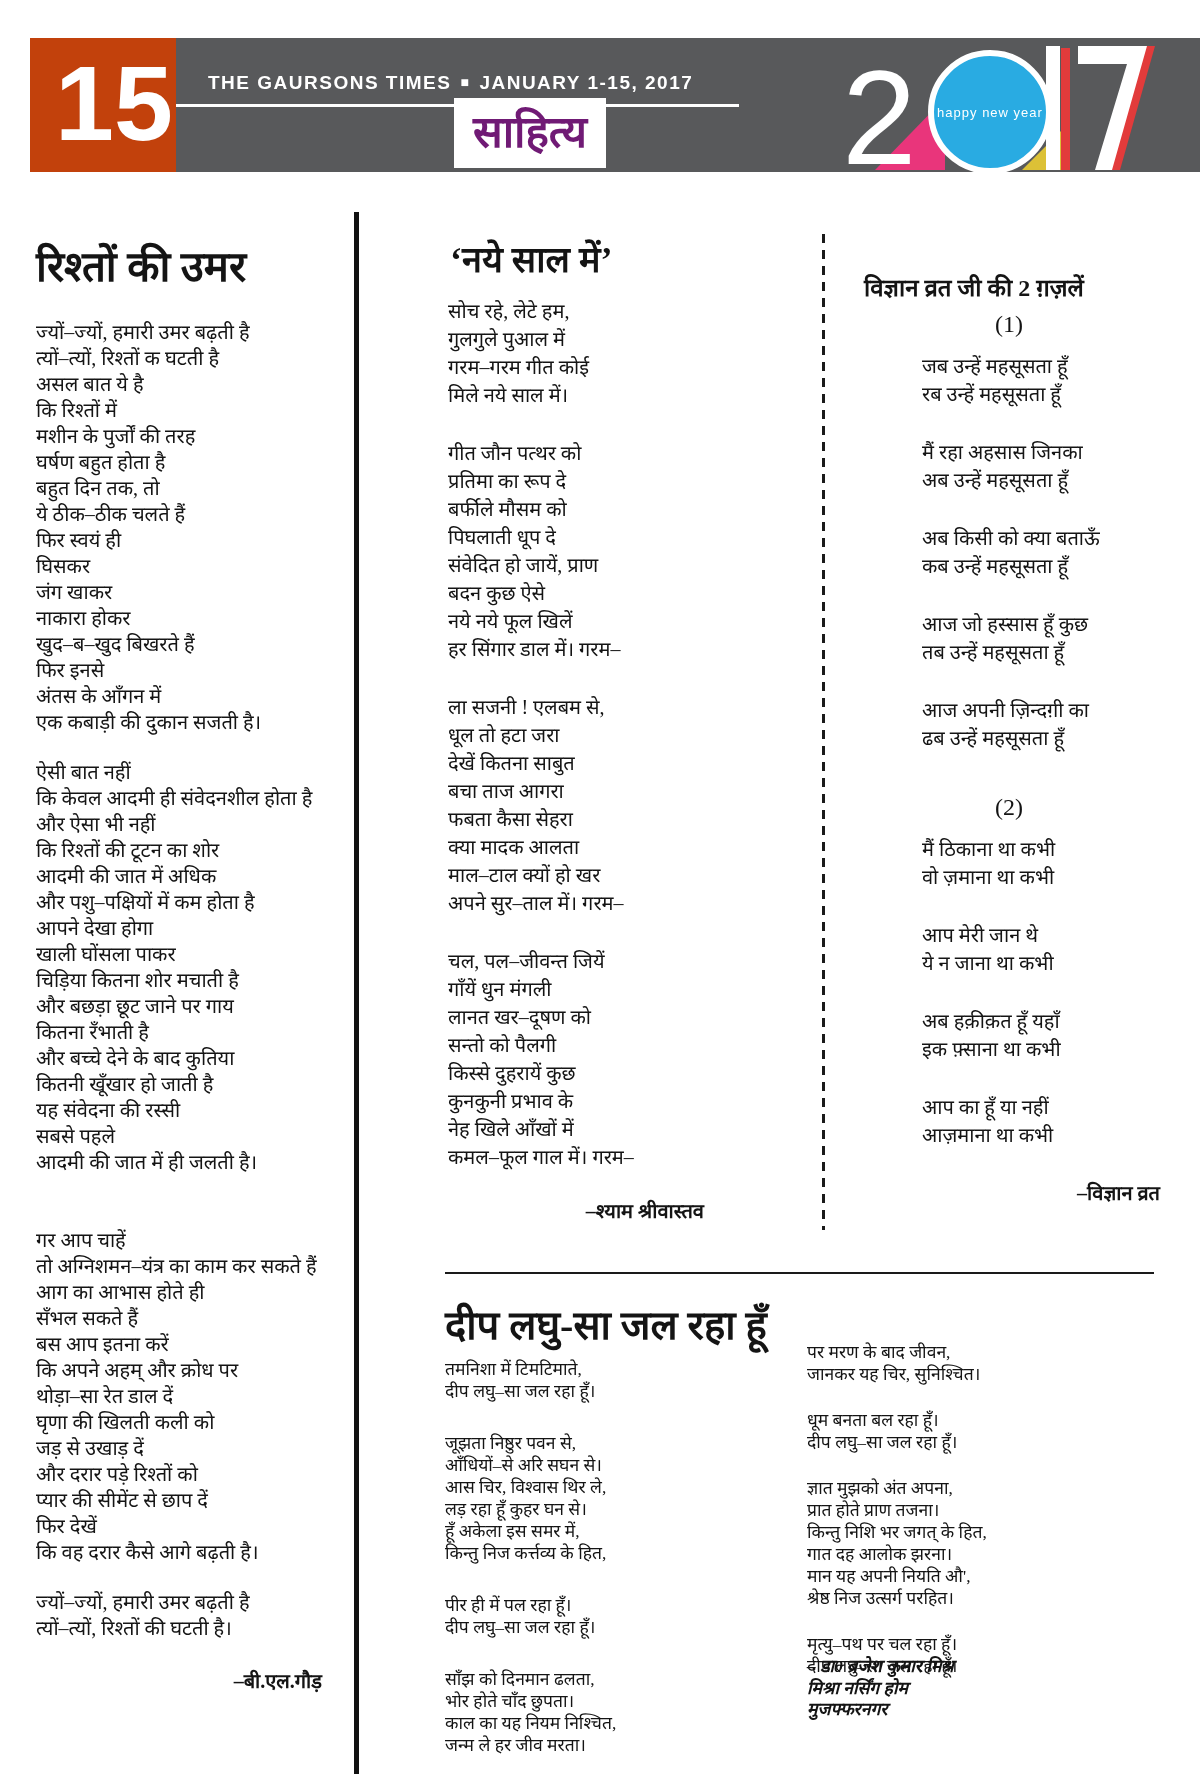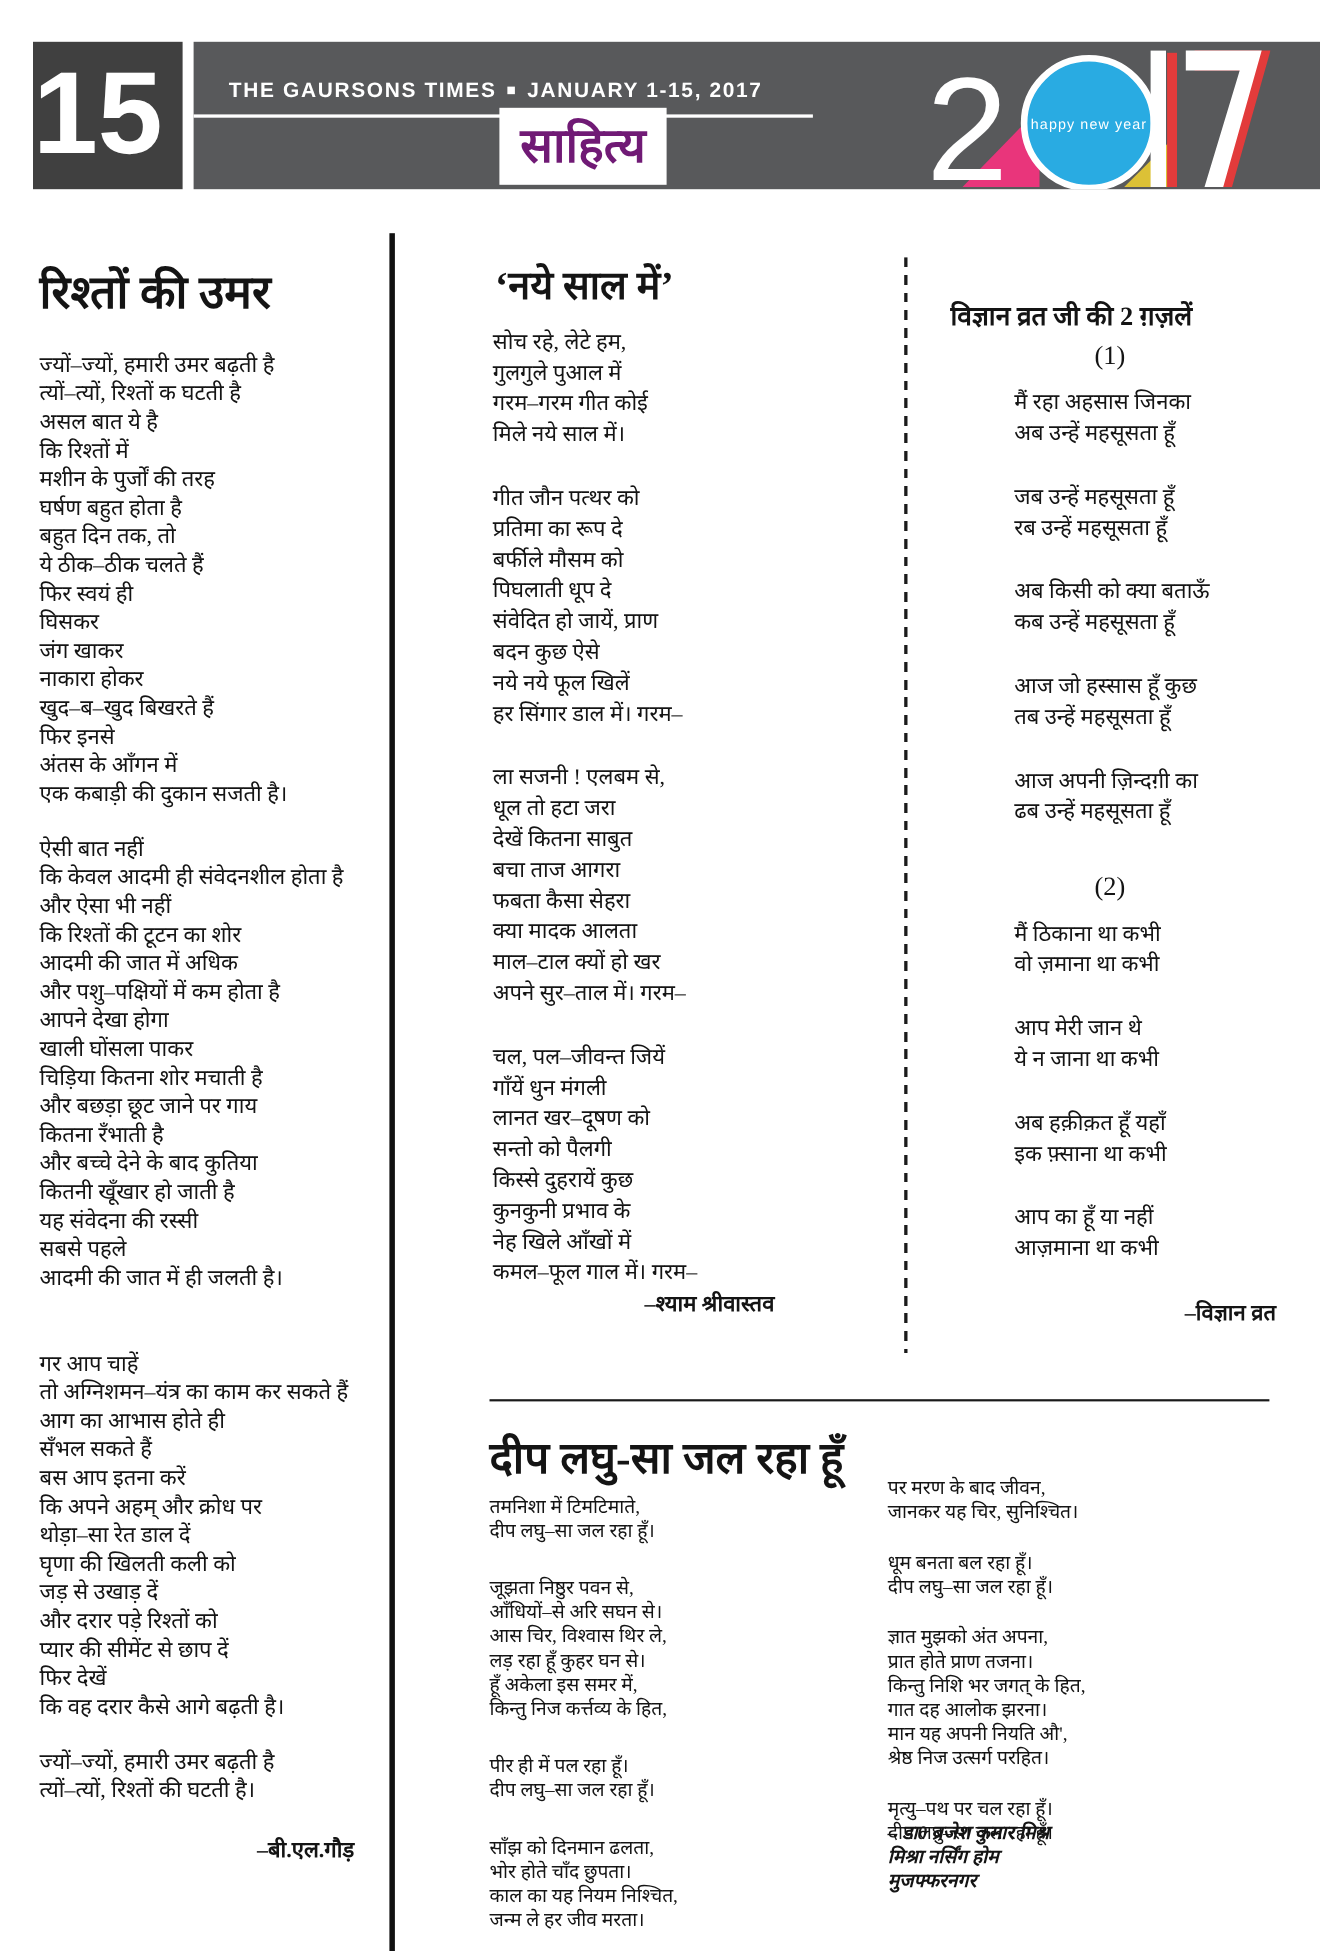--- a/index.html
+++ b/index.html
@@ -1,22 +1,22 @@
 <!DOCTYPE html>
 <html><head>
 <meta charset="utf-8">
 <style>
   html,body{margin:0;padding:0;background:#ffffff;}
   #page{position:relative;width:1200px;height:1774px;background:#fff;overflow:hidden;
         font-family:"Liberation Serif","DejaVu Sans",serif;color:#141414;}
 
   
-  .numbox{position:absolute;left:30px;top:38px;width:136px;height:134px;background:#404040;
+  .numbox{position:absolute;left:30px;top:38px;width:136px;height:134px;background:#c2410c;
           color:#fff;font-family:"Liberation Sans",sans-serif;font-weight:bold;
-          font-size:106px;text-align:left;line-height:130px;}
+          font-size:106px;text-align:center;line-height:130px;padding-left:16px;}
   .hbar{position:absolute;left:176px;top:38px;width:979px;height:134px;background:#58595B;padding-left:47px;}
   .masthead{position:absolute;left:32px;top:34px;color:#fff;white-space:nowrap;
             font-family:"Liberation Sans",sans-serif;font-weight:bold;font-size:19px;letter-spacing:1.5px;}
   .bullet{font-size:14px;margin:0 9px;vertical-align:2px;}
   .hline{position:absolute;left:0;top:66px;width:563px;height:3px;background:#fff;}
   .section-box{position:absolute;left:278px;top:60px;width:152px;height:70px;background:#fff;
                display:flex;align-items:center;justify-content:center;}
   .section-title{color:#701a75;font-weight:bold;font-size:44px;line-height:1;}
   .logo{position:absolute;left:594px;top:2px;width:385px;height:132px;}
   .logo-digit{font-family:"Liberation Sans",sans-serif;font-size:134px;fill:#fff;}
@@ -40,21 +40,21 @@
   .line{white-space:nowrap;}
   .body1{margin-top:28px;}
   .poem-body .line{font-size:20px;line-height:26px;}
   .body2 .line{font-size:20px;line-height:28px;}
   .stanza + .stanza{margin-top:24px;}
   .body2 .stanza + .stanza{margin-top:30px;}
   .body1 .stanza:nth-child(3){margin-top:52px;}
   .body2{margin-top:16px;}
   .author{font-weight:bold;font-size:20px;text-align:right;}
   .col1 .author{margin-top:26px;padding-right:14px;}
-  .col2 .author{padding-right:8px;}
+  .col2 .author{margin-top:26px;padding-right:8px;}
   .col3 .author{margin-top:6px;}
 
   
   .ghazal-body{margin-top:6px;padding-left:64px;}
   .ghazal-label{width:302px;margin:8px 0 14px -64px;text-align:center;font-size:24px;}
   .couplet{margin-bottom:30px;}
   .couplet .line{font-size:20px;line-height:28px;}
   .couplet + .ghazal-label{margin-top:42px;}
 
   
@@ -206,26 +206,26 @@
         </div>
       </div>
     <div class="author">–श्याम श्रीवास्तव</div>
   </section>
 
   <section class="col col3">
     <h2 class="t3">विज्ञान व्रत जी की 2 ग़ज़लें</h2>
     <div class="ghazal-body">
         <div class="ghazal-label">(1)</div>
         <div class="couplet">
+          <div class="line">जब उन्हें महसूसता हूँ</div>
+          <div class="line">रब उन्हें महसूसता हूँ</div>
+        </div>
+        <div class="couplet">
           <div class="line">मैं रहा अहसास जिनका</div>
           <div class="line">अब उन्हें महसूसता हूँ</div>
-        </div>
-        <div class="couplet">
-          <div class="line">जब उन्हें महसूसता हूँ</div>
-          <div class="line">रब उन्हें महसूसता हूँ</div>
         </div>
         <div class="couplet">
           <div class="line">अब किसी को क्या बताऊँ</div>
           <div class="line">कब उन्हें महसूसता हूँ</div>
         </div>
         <div class="couplet">
           <div class="line">आज जो हस्सास हूँ कुछ</div>
           <div class="line">तब उन्हें महसूसता हूँ</div>
         </div>
         <div class="couplet">

